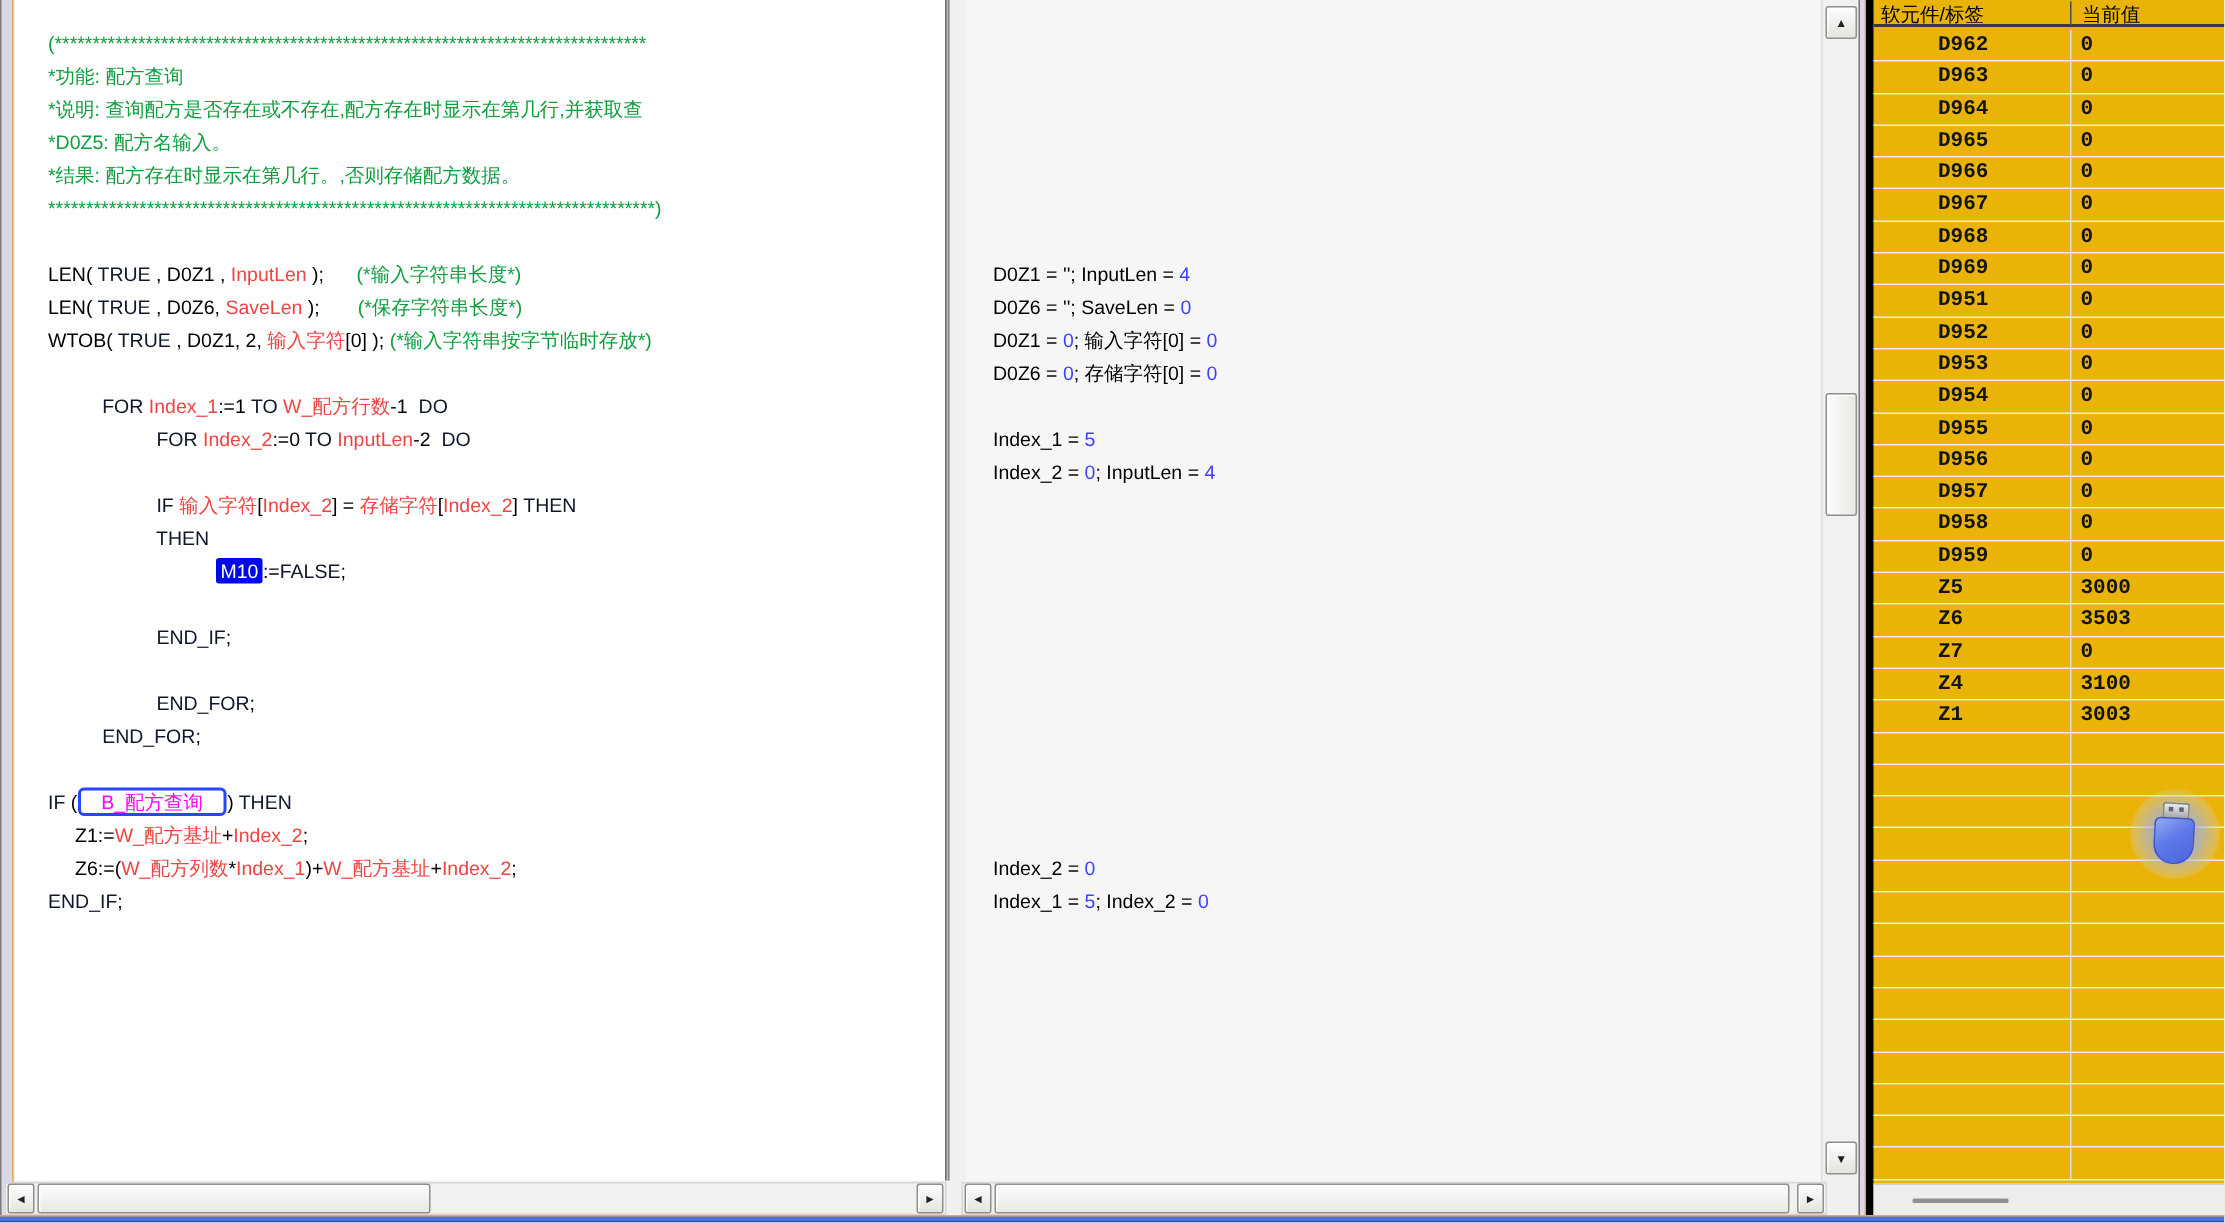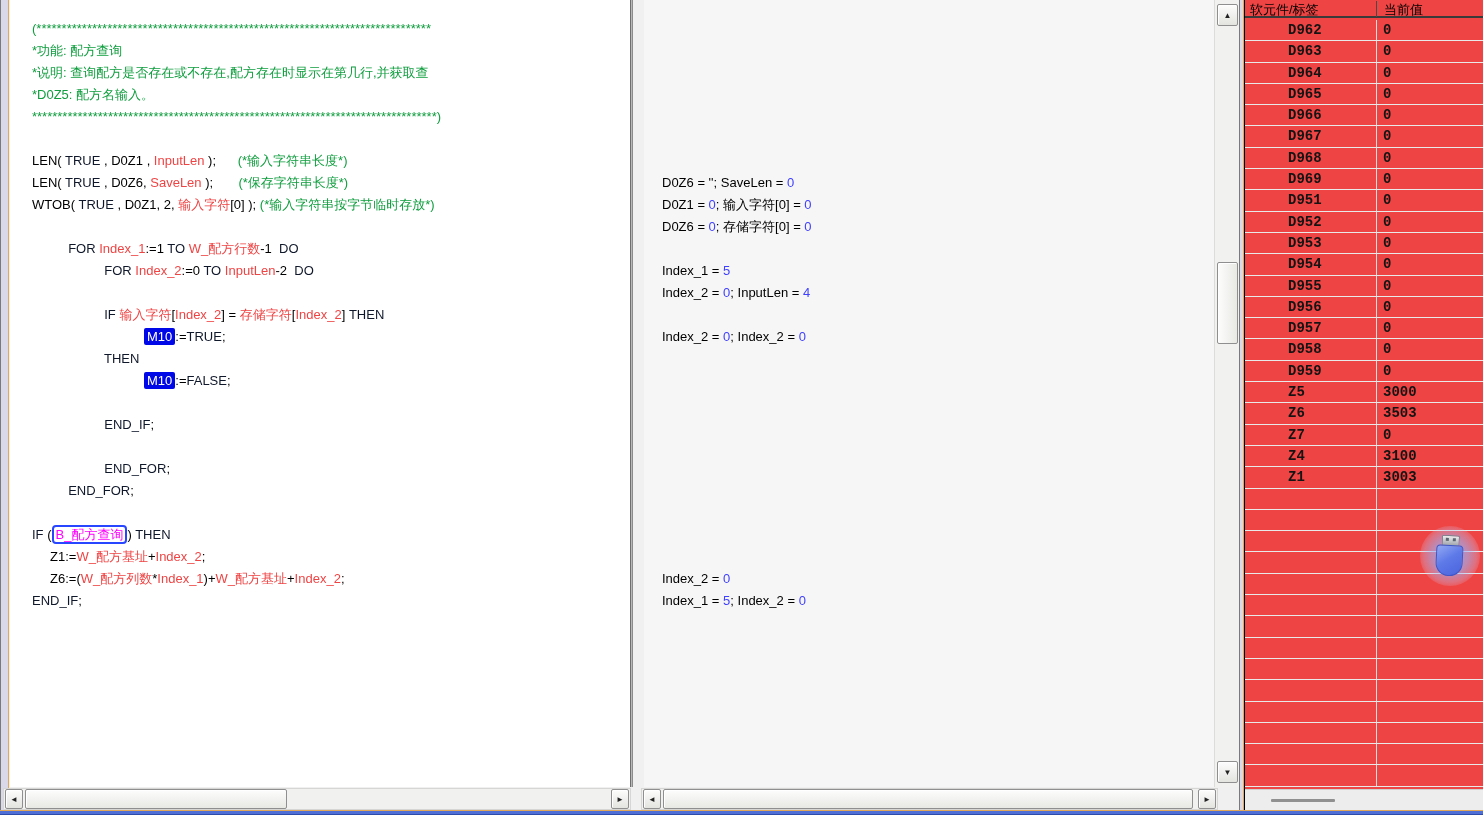--- a/index.html
+++ b/index.html
@@ -27,21 +27,21 @@
   .code-pane .lines { padding-left:22px; }
   .monitor-pane .lines { padding-left:18px; }
   .cl, .ml { height:22px; line-height:22px; white-space:pre; font-size:13px; color:#000; }
 
   .g-p { color:#000000; }
   .g-k { color:#0f172a; }
   .g-l { color:#ef4444; }
   .g-c { color:#0f9e3e; }
   .g-v { color:#4040ff; }
   .g-h { background:#0008e8; color:#ffffff; padding:1px 3px; border-radius:2px; }
-  .g-b { color:#ff00ff; border:2px solid #2846ff; border-radius:4px; padding:0 2px; }
+  .g-b { color:#ff00ff; border:2px solid #2846ff; border-radius:4px; padding:0 14px; }
 
   
   .vscroll { position:absolute; left:1214px; top:0; width:25px; height:787px;
     background:#f1f1ef; border-left:1px solid #dcdcda; }
   .sbtn, .hbtn { position:absolute; background:linear-gradient(#fdfdfd,#e3e3df);
     border:1px solid #8f8f8f; border-radius:2px; box-shadow:inset 1px 1px 0 #ffffff;
     display:flex; align-items:center; justify-content:center;
     font-size:8px; color:#222; cursor:default; }
   .sbtn { left:2px; width:21px; height:22px; }
   .sbtn.up { top:4px; }
@@ -61,21 +61,21 @@
     border-radius:2px; box-shadow:inset 1px 1px 0 #ffffff; }
   .left-h .hthumb { left:21px; width:262px; }
   .mid-h .hthumb { left:21px; width:530px; }
 
   
   .divider-mr { position:absolute; left:1239px; top:0; width:5px; height:811px;
     background:#d9d9ea; border-left:1px solid #7a7a7a; border-right:1px solid #e2a95a; }
 
   
   .watch-panel { position:absolute; left:1244px; top:0; width:239px; height:811px;
-    background:#ef4444; border-left:1px solid #000000; }
+    background:#eab308; border-left:5px solid #000000; }
   .wt-header { position:relative; height:18px; border-bottom:2px solid #3a3a3a;
     font-size:13px; color:#000; }
   .wt-h1 { position:absolute; left:5px; top:1px; }
   .wt-h2 { position:absolute; left:139px; top:1px; }
   .wt-headdiv { position:absolute; left:131px; top:1px; width:1px; height:16px; background:#4a4a4a; }
   .wt-coldiv { position:absolute; left:131px; top:20px; width:1px; height:766px; background:#dedede; }
   .wt-rows { position:absolute; top:20px; left:0; width:258px;font-weight:bold; }
   .wt-row { position:relative; height:21.3px; line-height:20px; border-bottom:1px solid #e9e9e9;
     font-family:"Liberation Mono", monospace; font-size:14px; color:#141414; }
   .wc1 { display:inline-block; padding-left:43px; }
@@ -106,31 +106,31 @@
 <div class="app">
 
   <div class="frame-left"></div>
 
   <div class="code-pane">
     <div class="lines">
         <div class="cl"><span class="g-c">(******************************************************************************</span></div>
         <div class="cl"><span class="g-c">*功能: 配方查询</span></div>
         <div class="cl"><span class="g-c">*说明: 查询配方是否存在或不存在,配方存在时显示在第几行,并获取查</span></div>
         <div class="cl"><span class="g-c">*D0Z5: 配方名输入。</span></div>
+        <div class="cl"><span class="g-c">*结果: 配方存在时显示在第几行。,否则存储配方数据。</span></div>
         <div class="cl"><span class="g-c">********************************************************************************)</span></div>
         <div class="cl"></div>
         <div class="cl"><span class="g-p">LEN( </span><span class="g-k">TRUE</span><span class="g-p"> , D0Z1 , </span><span class="g-l">InputLen</span><span class="g-p"> );      </span><span class="g-c">(*输入字符串长度*)</span></div>
         <div class="cl"><span class="g-p">LEN( </span><span class="g-k">TRUE</span><span class="g-p"> , D0Z6, </span><span class="g-l">SaveLen</span><span class="g-p"> );       </span><span class="g-c">(*保存字符串长度*)</span></div>
         <div class="cl"><span class="g-p">WTOB( </span><span class="g-k">TRUE</span><span class="g-p"> , D0Z1, 2, </span><span class="g-l">输入字符</span><span class="g-p">[0] ); </span><span class="g-c">(*输入字符串按字节临时存放*)</span></div>
         <div class="cl"></div>
         <div class="cl"><span class="g-p">          </span><span class="g-k">FOR</span><span class="g-p"> </span><span class="g-l">Index_1</span><span class="g-p">:=1 </span><span class="g-k">TO</span><span class="g-p"> </span><span class="g-l">W_配方行数</span><span class="g-p">-1  </span><span class="g-k">DO</span></div>
         <div class="cl"><span class="g-p">                    </span><span class="g-k">FOR</span><span class="g-p"> </span><span class="g-l">Index_2</span><span class="g-p">:=0 </span><span class="g-k">TO</span><span class="g-p"> </span><span class="g-l">InputLen</span><span class="g-p">-2  </span><span class="g-k">DO</span></div>
         <div class="cl"></div>
         <div class="cl"><span class="g-p">                    </span><span class="g-k">IF</span><span class="g-p"> </span><span class="g-l">输入字符</span><span class="g-p">[</span><span class="g-l">Index_2</span><span class="g-p">] = </span><span class="g-l">存储字符</span><span class="g-p">[</span><span class="g-l">Index_2</span><span class="g-p">] </span><span class="g-k">THEN</span></div>
-        <div class="cl"><span class="g-p">                               </span><span class="g-h">M10</span><span class="g-p">:=</span><span class="g-k">TRUE</span><span class="g-p">;</span></div>
         <div class="cl"><span class="g-p">                    </span><span class="g-k">THEN</span></div>
         <div class="cl"><span class="g-p">                               </span><span class="g-h">M10</span><span class="g-p">:=</span><span class="g-k">FALSE</span><span class="g-p">;</span></div>
         <div class="cl"></div>
         <div class="cl"><span class="g-p">                    </span><span class="g-k">END_IF</span><span class="g-p">;</span></div>
         <div class="cl"></div>
         <div class="cl"><span class="g-p">                    </span><span class="g-k">END_FOR</span><span class="g-p">;</span></div>
         <div class="cl"><span class="g-p">          </span><span class="g-k">END_FOR</span><span class="g-p">;</span></div>
         <div class="cl"></div>
         <div class="cl"><span class="g-k">IF</span><span class="g-p"> (</span><span class="g-b">B_配方查询</span><span class="g-p">) </span><span class="g-k">THEN</span></div>
         <div class="cl"><span class="g-p">     Z1:=</span><span class="g-l">W_配方基址</span><span class="g-p">+</span><span class="g-l">Index_2</span><span class="g-p">;</span></div>
@@ -143,28 +143,28 @@
 
   <div class="monitor-pane">
     <div class="lines">
         <div class="ml"></div>
         <div class="ml"></div>
         <div class="ml"></div>
         <div class="ml"></div>
         <div class="ml"></div>
         <div class="ml"></div>
         <div class="ml"></div>
+        <div class="ml"><span class="g-p">D0Z1 = ''; InputLen = </span><span class="g-v">4</span></div>
         <div class="ml"><span class="g-p">D0Z6 = ''; SaveLen = </span><span class="g-v">0</span></div>
         <div class="ml"><span class="g-p">D0Z1 = </span><span class="g-v">0</span><span class="g-p">; 输入字符[0] = </span><span class="g-v">0</span></div>
         <div class="ml"><span class="g-p">D0Z6 = </span><span class="g-v">0</span><span class="g-p">; 存储字符[0] = </span><span class="g-v">0</span></div>
         <div class="ml"></div>
         <div class="ml"><span class="g-p">Index_1 = </span><span class="g-v">5</span></div>
         <div class="ml"><span class="g-p">Index_2 = </span><span class="g-v">0</span><span class="g-p">; InputLen = </span><span class="g-v">4</span></div>
         <div class="ml"></div>
-        <div class="ml"><span class="g-p">Index_2 = </span><span class="g-v">0</span><span class="g-p">; Index_2 = </span><span class="g-v">0</span></div>
         <div class="ml"></div>
         <div class="ml"></div>
         <div class="ml"></div>
         <div class="ml"></div>
         <div class="ml"></div>
         <div class="ml"></div>
         <div class="ml"></div>
         <div class="ml"></div>
         <div class="ml"></div>
         <div class="ml"></div>

